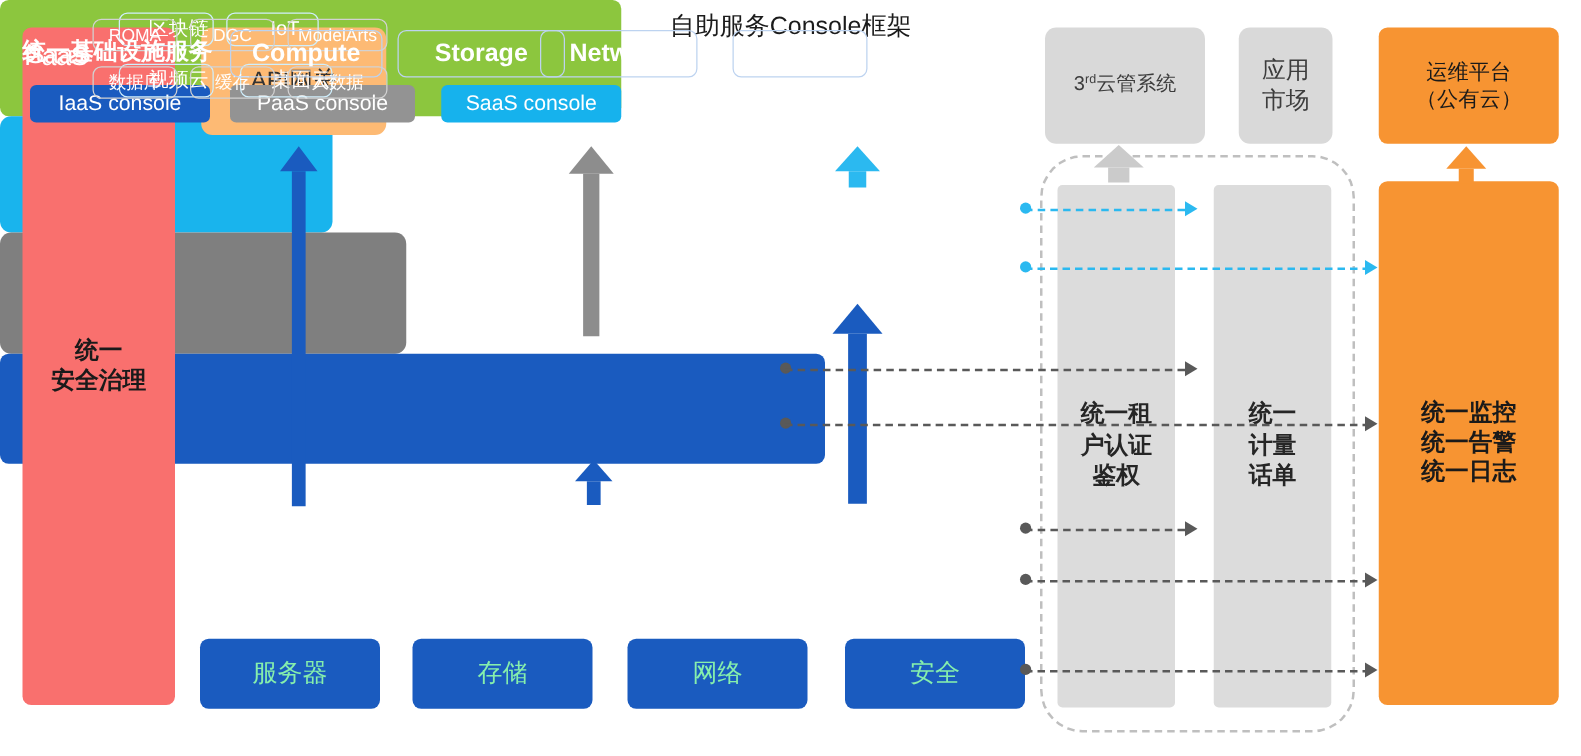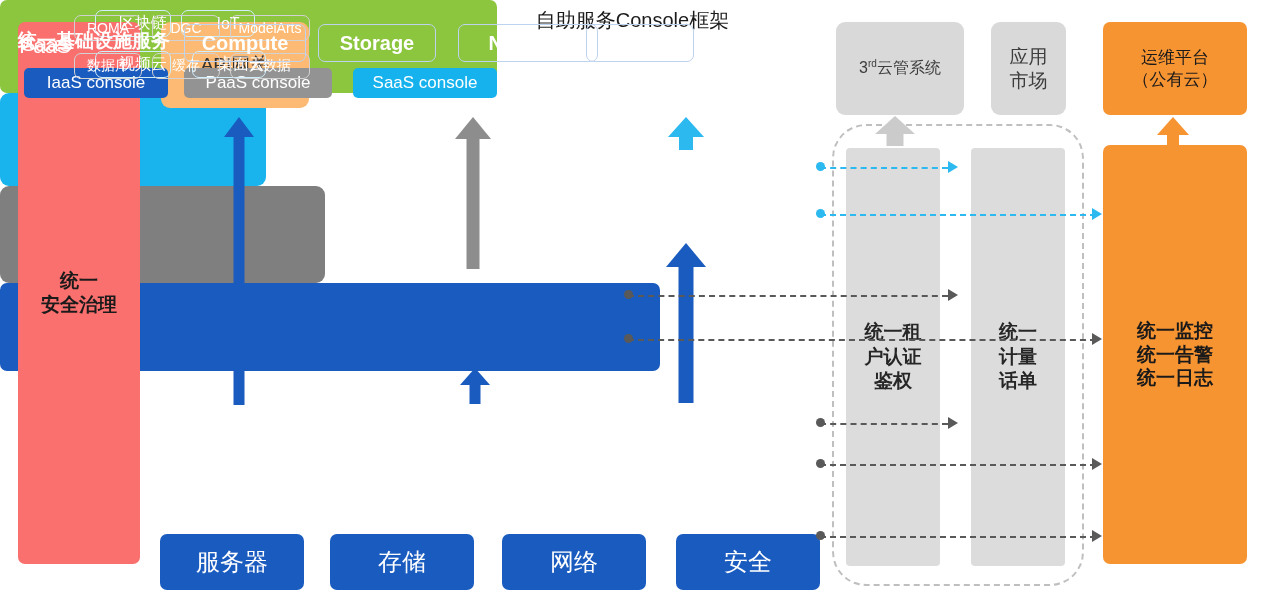--- a/index.html
+++ b/index.html
@@ -47,26 +47,26 @@
   #pc-ma{left:230px;top:15px;width:80px;}
   #pc-db{left:74px;top:53px;width:68px;}
   #pc-cache{left:152px;top:53px;width:68px;}
   #pc-bd{left:230px;top:53px;width:80px;}
 
   
   #infra{left:160px;top:401px;width:660px;height:88px;background:#1A5BBF;border-radius:7px;font-weight:bold;}
   #infra-label{position:absolute;left:14px;top:28px;width:160px;text-align:center;color:#fff;font-size:19px;}
   .infchip{top:24px;height:38px;border:1.6px solid #bdd3f0;border-radius:7px;color:#fff;font-size:20px;}
   #if-compute{left:184px;width:122px;}
-  #if-storage{left:318px;width:118px;}
-  #if-network{left:458px;width:140px;}
+  #if-storage{left:318px;width:134px;}
+  #if-network{left:432px;width:126px;}
   #if-cce{left:586px;width:108px;}
 
   
-  .hw{top:534px;height:56px;background:#1A5BBF;border-radius:7px;color:#ffffff;font-size:24px;}
+  .hw{top:511px;height:56px;background:#1A5BBF;border-radius:7px;color:#86efac;font-size:20px;}
   #hw-server{left:160px;width:144px;}
   #hw-storage{left:330px;width:144px;}
   #hw-network{left:502px;width:144px;}
   #hw-security{left:676px;width:144px;}
 
   
   #dashed-region{position:absolute;left:832px;top:124px;width:252px;height:462px;
       border:2.5px dashed #BFBFBF;border-radius:34px;box-sizing:border-box;}
 
   

